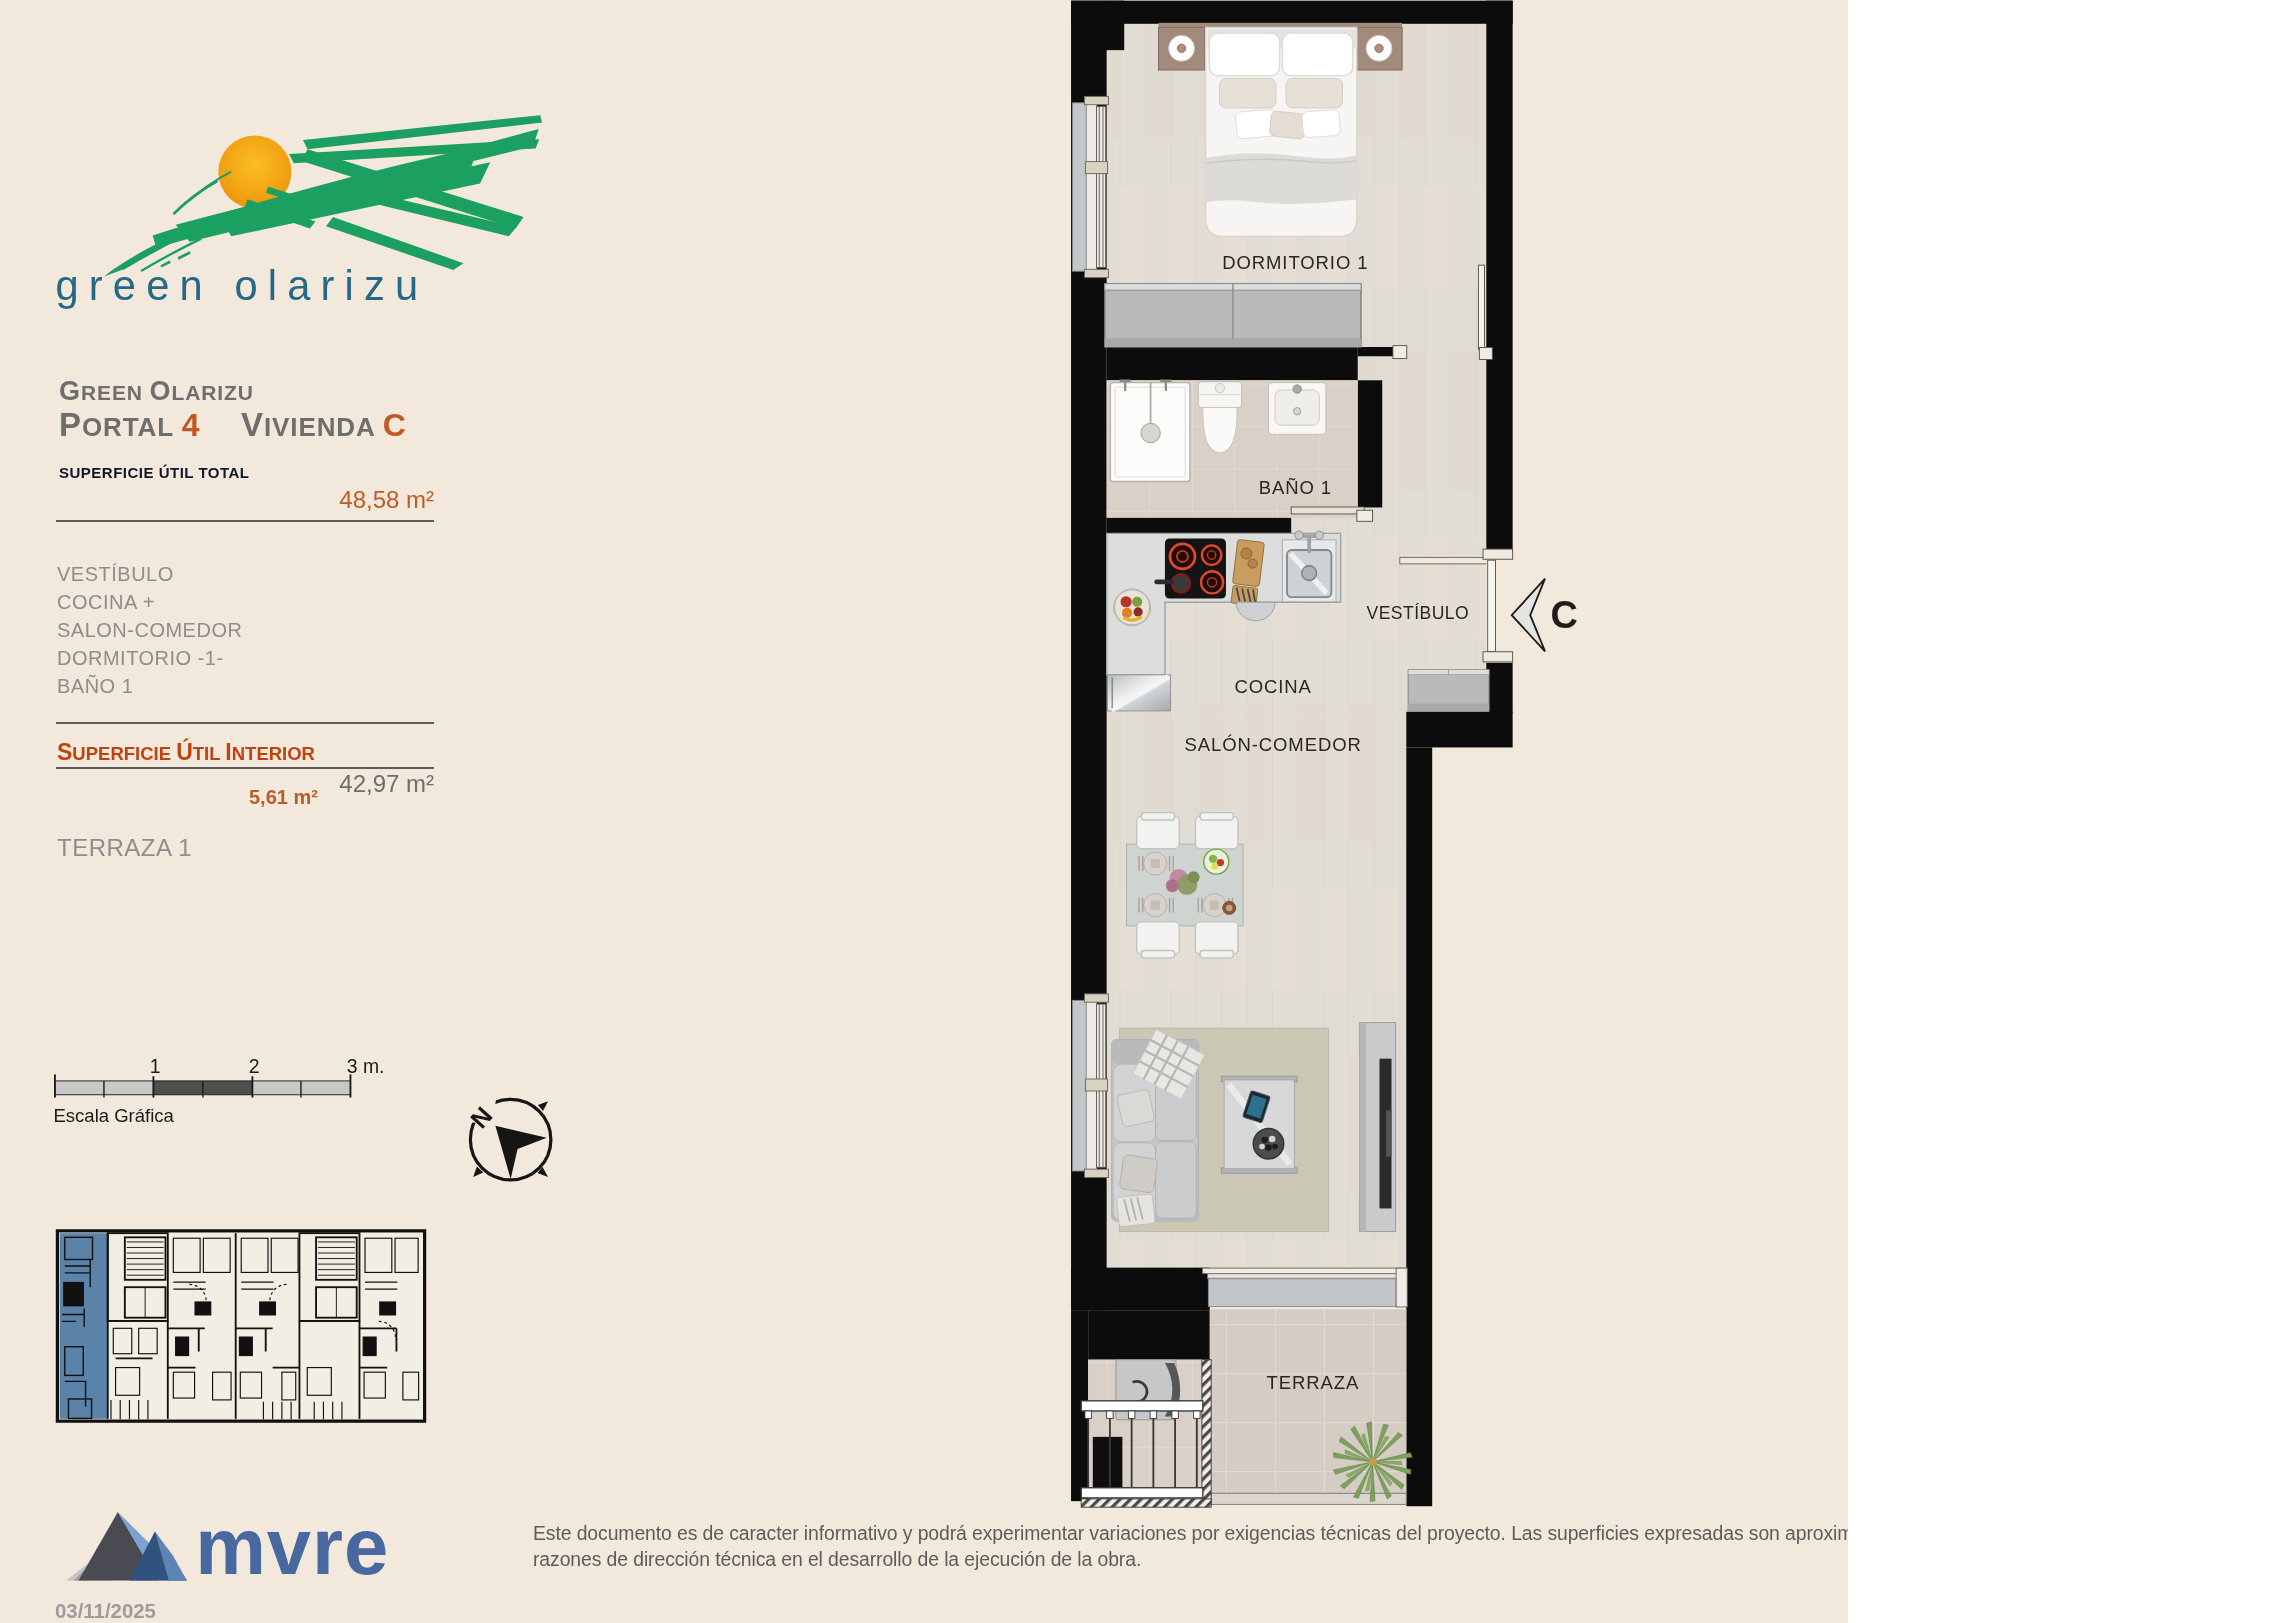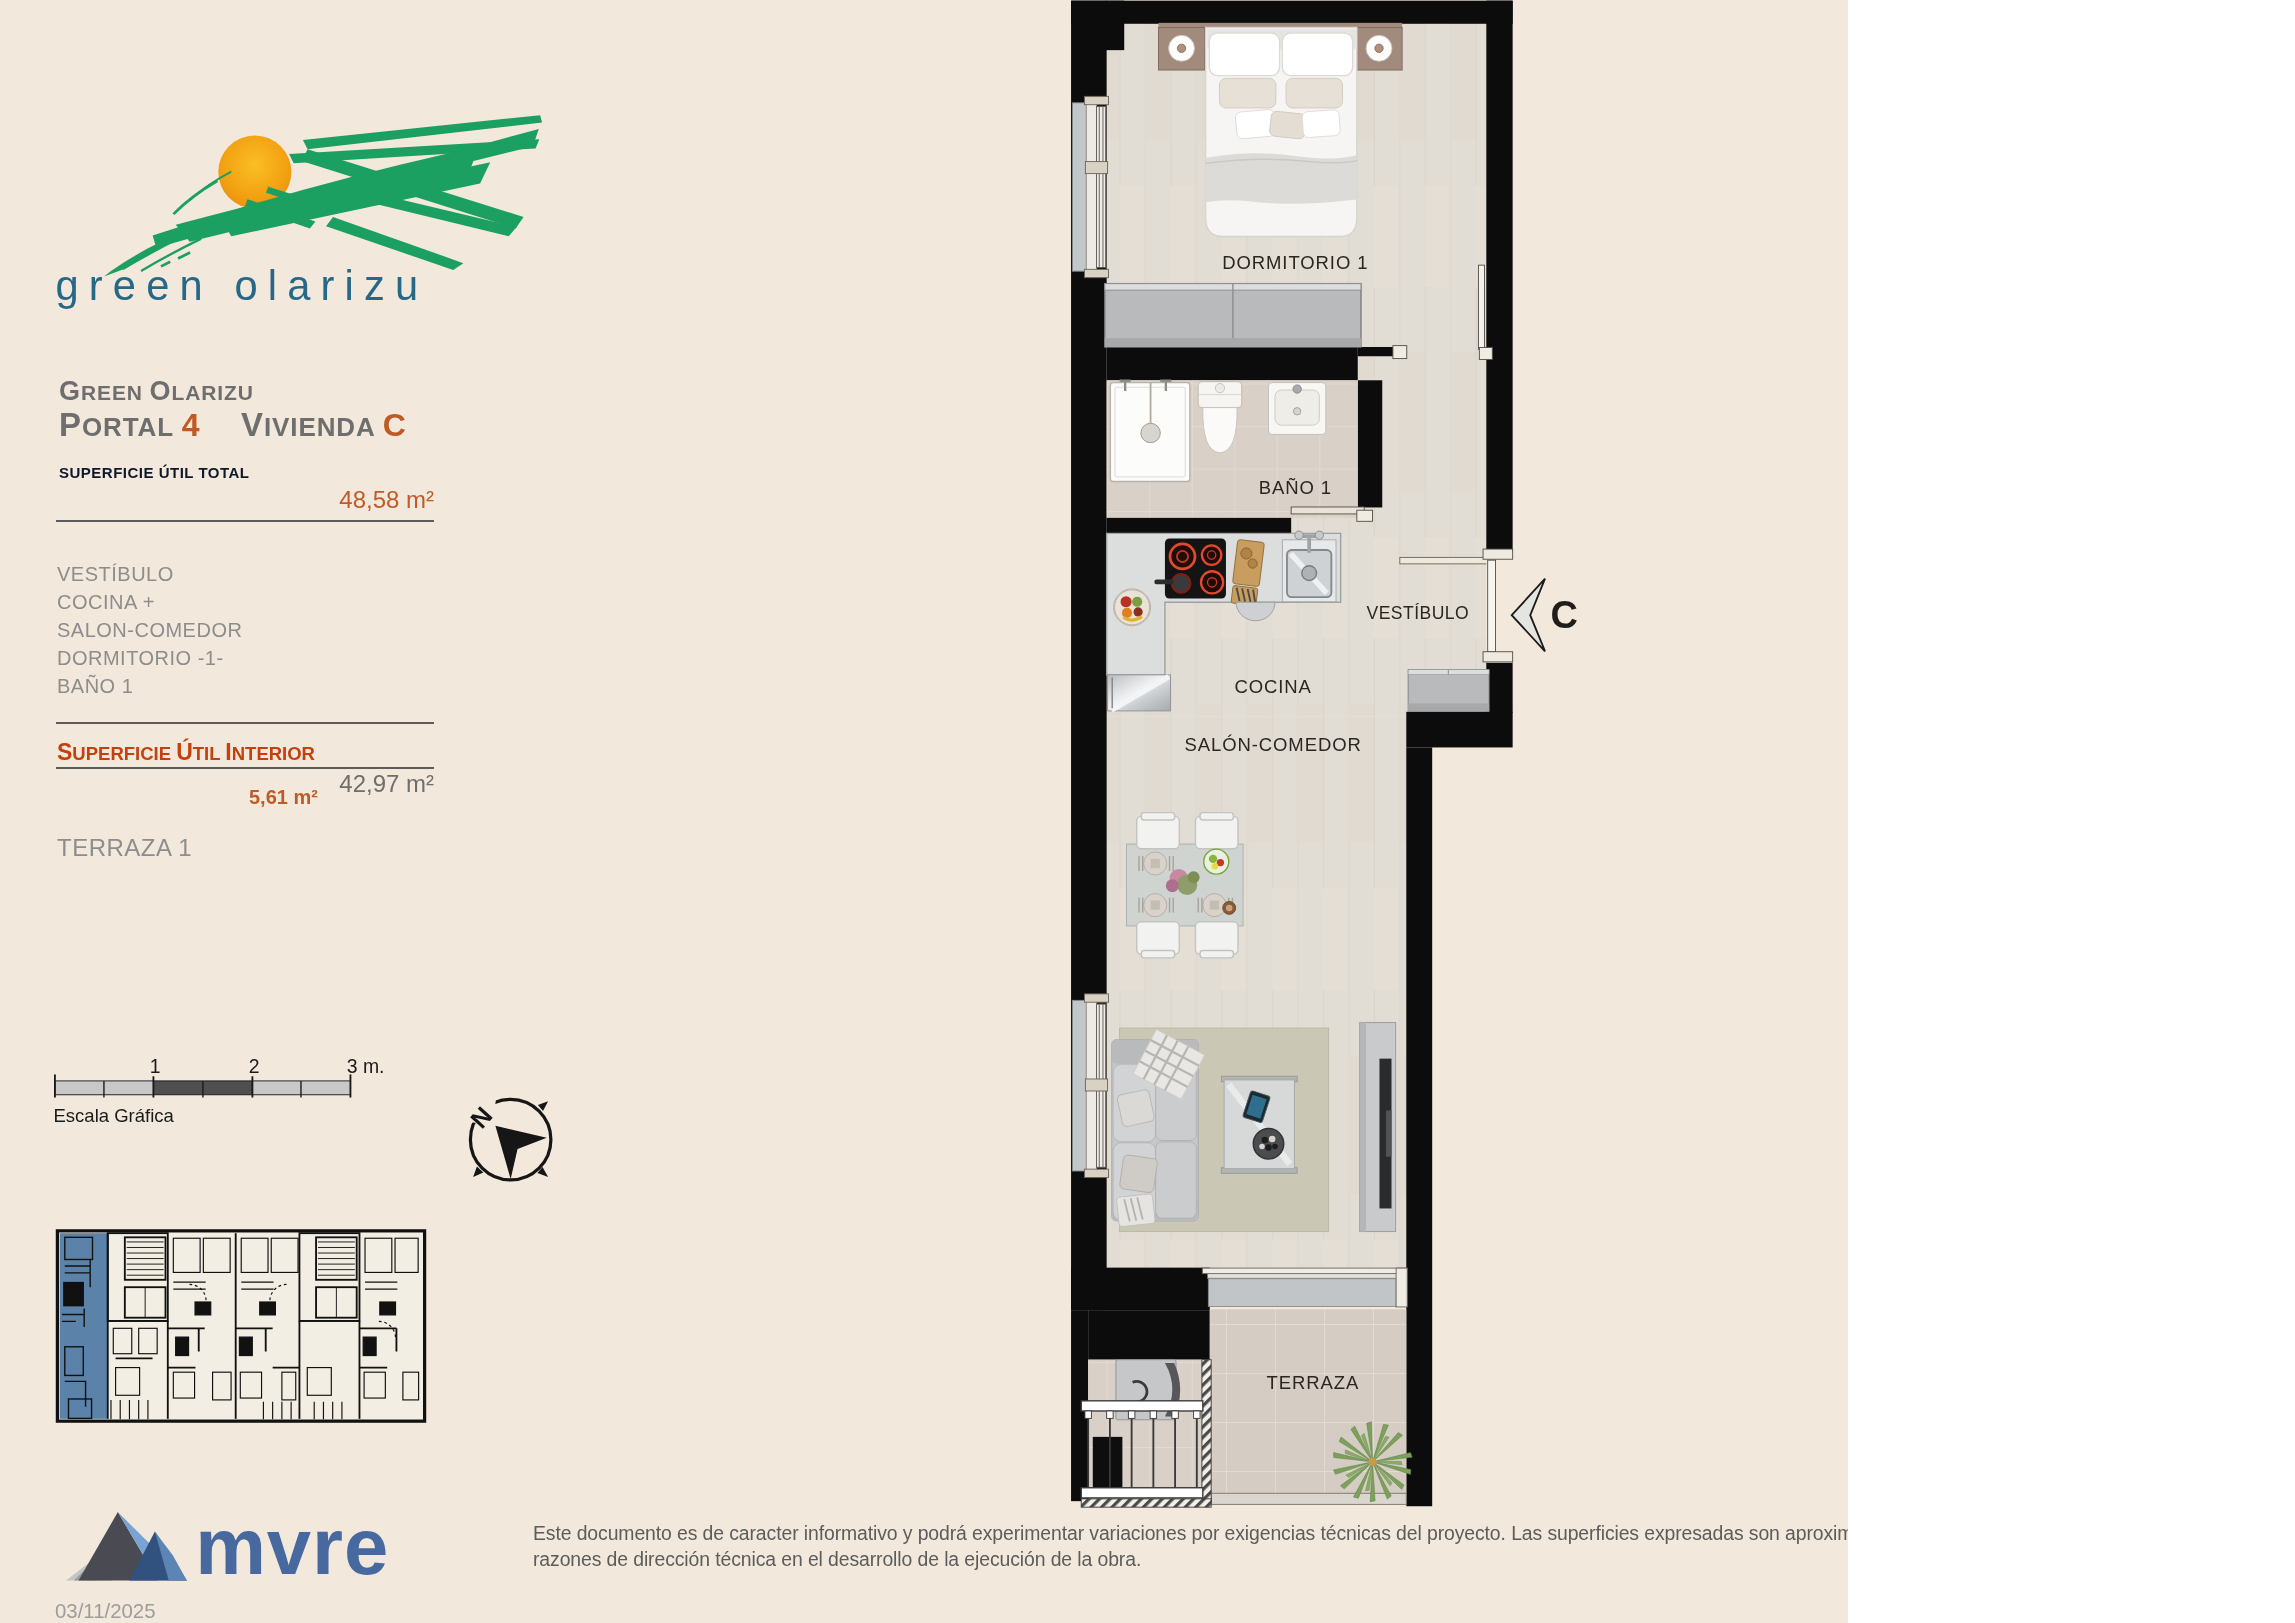--- a/index.html
+++ b/index.html
@@ -189,21 +189,21 @@
     <polygon points="30,176 88,118 112,176" fill="#9c9c9c"></polygon>
     <polygon points="40,176 125,28 212,176" fill="#4a4a52"></polygon>
     <polygon points="125,28 212,176 274,176" fill="#79a3d2"></polygon>
     <polygon points="150,176 205,70 274,176" fill="#31527f"></polygon>
     <polygon points="205,70 244,122 274,176 235,176" fill="#5c84b4"></polygon>
   </g>
 
   <text x="292" y="162" font-size="172" font-weight="bold" fill="#47699f" letter-spacing="2" font-family="Liberation Sans, sans-serif">mvre</text>
 </svg>
 
-<div class="abs" style="left:55px;top:1600px;font-size:20.4px;color:#9c9c9c;">03/11/2025</div>
+<div class="abs" style="left:55px;top:1600px;font-size:20.4px;color:#9c9c9c;font-weight:bold;">03/11/2025</div>
 
 <div class="abs" style="left:533px;top:1520px;font-size:19.4px;line-height:26px;color:#5c5c5c;white-space:nowrap;letter-spacing:-0.1px;">Este documento es de caracter informativo y podrá experimentar variaciones por exigencias técnicas del proyecto. Las superficies expresadas son aproximadas, podrán experimentar modificaciones por<br>razones de dirección técnica en el desarrollo de la ejecución de la obra.</div>
 
 <svg class="abs" style="left:1041px;top:0px" width="578" height="1518" viewBox="2250 0 1250 3280">
 <defs>
   <pattern id="wd" patternUnits="userSpaceOnUse" width="110" height="760">
     <rect width="110" height="760" fill="#e1dcd4"></rect>
     <rect x="0" width="2" height="760" fill="#dad3c9"></rect>
     <rect x="55" width="1.5" height="760" fill="#dcd5cb"></rect>
     <rect x="55" y="0" width="53" height="300" fill="#e0dad1"></rect>

